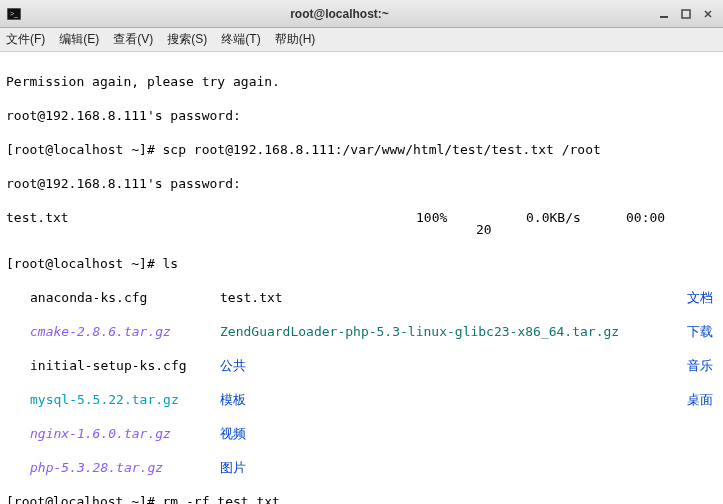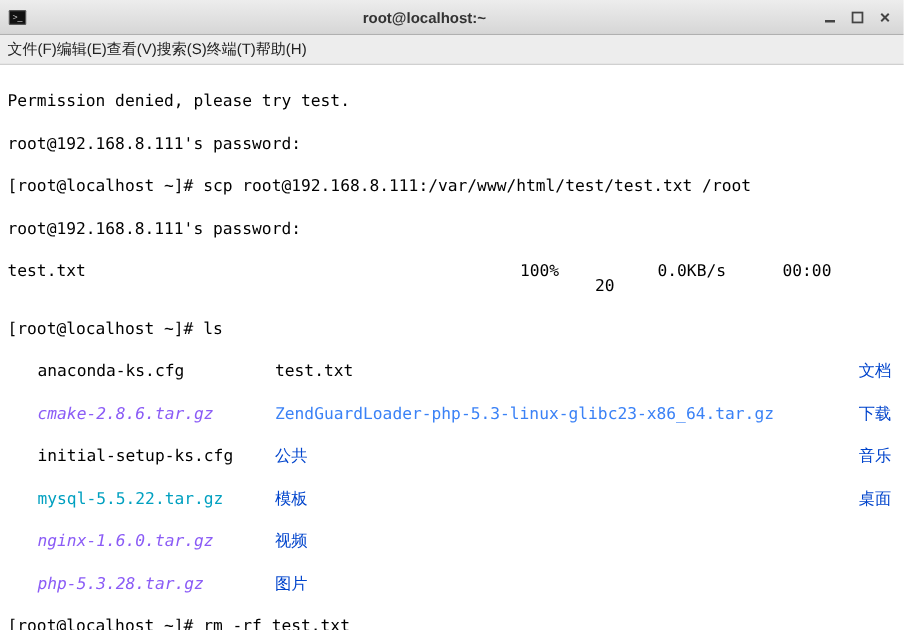--- a/index.html
+++ b/index.html
@@ -27,35 +27,36 @@
 .titlebar .winbtn { width: 18px; height: 18px; margin-left: 4px; display: flex; align-items: center; justify-content: center; cursor: pointer; color:#444; }
 .menubar {
   height: 24px;
   background: #ededed;
   border-bottom: 1px solid #d0d0d0;
   display: flex;
   align-items: center;
   padding: 0 6px;
   font-family: sans-serif;
   font-size: 12px;
+  gap: 14px;
 }
 .menubar .menuitem { cursor: pointer; color: #222; }
 .terminal {
   padding: 4px 6px 6px 6px;
   white-space: pre;
   line-height: 17px;
   color: #000;
   font-family: "DejaVu Sans Mono", "Liberation Mono", monospace;
 }
 .line { display: flex; margin-left: 24px; }
 .col1 { width: 190px; display: inline-block; }
 .col2 { flex: 1; display: inline-block; }
 .col3 { width: 34px; text-align: center; display: inline-block; }
 .red { color: #8b5cf6; font-style: italic; }
-.green { color: #3b82f6; }
+.green { color: #0f766e; }
 .blue { color: #0044cc; }
 .cyan { color: #00a0c0; }
 .progress { display: flex; }
 .progress .fname { width: 410px; }
 .progress .pct { width: 60px; }
 .progress .bytes { width: 50px; margin-top: 12px; }
 .progress .speed { width: 100px; }
 .progress .time { }
 </style>
 </head>
@@ -91,21 +92,21 @@
 <div class="menubar">
   <span class="menuitem">文件(F)</span>
   <span class="menuitem">编辑(E)</span>
   <span class="menuitem">查看(V)</span>
   <span class="menuitem">搜索(S)</span>
   <span class="menuitem">终端(T)</span>
   <span class="menuitem">帮助(H)</span>
 </div>
 
 <div class="terminal">
-<div>Permission denied, please try test.</div>
+<div>Permission again, please try again.</div>
 <div>root@192.168.8.111's password:</div>
 <div>[root@localhost ~]# scp root@192.168.8.111:/var/www/html/test/test.txt /root</div>
 <div>root@192.168.8.111's password:</div>
 <div class="progress"><span class="fname">test.txt</span><span class="pct">100%</span><span class="bytes">20</span><span class="speed">0.0KB/s</span><span class="time">00:00</span></div>
 <div>[root@localhost ~]# ls</div>
 <div class="line"><span class="col1">anaconda-ks.cfg</span><span class="col2">test.txt</span><span class="col3 blue">文档</span></div>
 <div class="line"><span class="col1 red">cmake-2.8.6.tar.gz</span><span class="col2 green">ZendGuardLoader-php-5.3-linux-glibc23-x86_64.tar.gz</span><span class="col3 blue">下载</span></div>
 <div class="line"><span class="col1">initial-setup-ks.cfg</span><span class="col2 blue">公共</span><span class="col3 blue">音乐</span></div>
 <div class="line"><span class="col1 cyan">mysql-5.5.22.tar.gz</span><span class="col2 blue">模板</span><span class="col3 blue">桌面</span></div>
 <div class="line"><span class="col1 red">nginx-1.6.0.tar.gz</span><span class="col2 blue">视频</span><span class="col3"></span></div>

